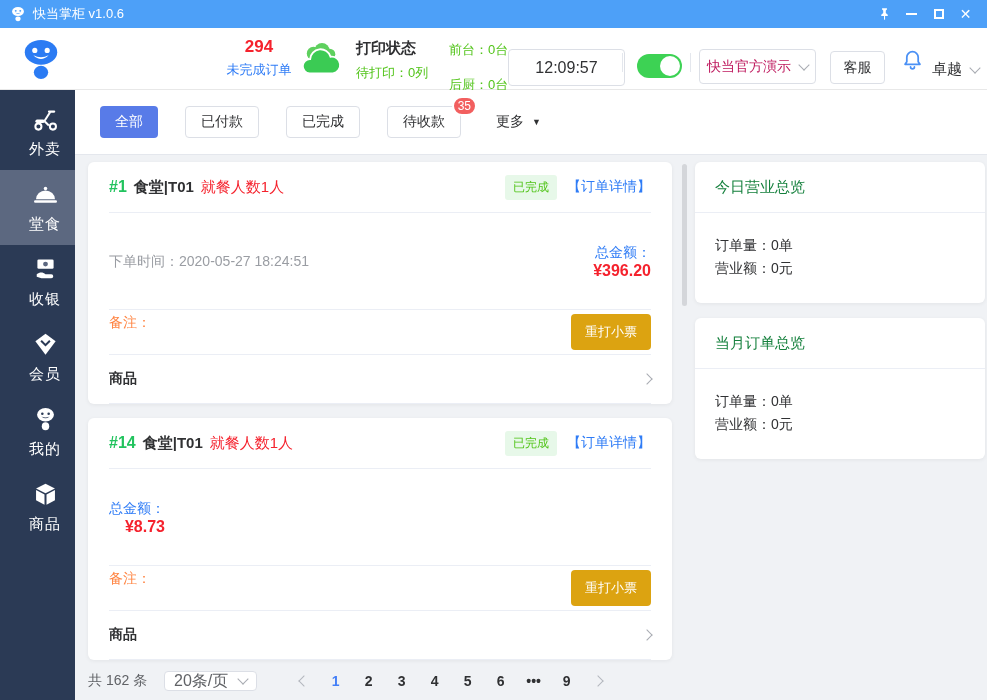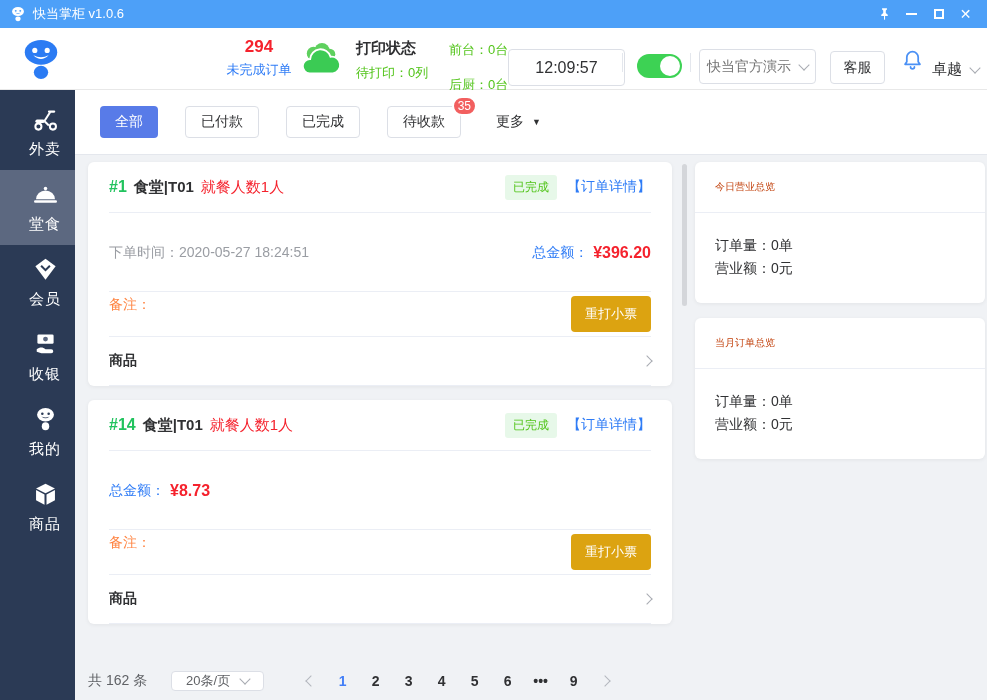--- a/index.html
+++ b/index.html
@@ -25,21 +25,21 @@
   .h-cloud { position:absolute; left:299px; top:14px; }
   .h-print { position:absolute; left:356px; top:11px; }
   .h-ptitle { font-size:15px; font-weight:bold; color:#303133; }
   .h-ppend { font-size:13px; color:#52c41a; margin-top:6px; }
   .h-desks { position:absolute; left:449px; top:13px; font-size:13px; color:#52c41a; }
   .h-desks div + div { margin-top:17px; }
   .h-clock { position:absolute; left:508px; top:21px; width:117px; height:37px; border:1px solid #dcdfe6; border-radius:4px; display:flex; align-items:center; justify-content:center; font-size:16px; color:#303133; background:#fff; }
   .h-div { position:absolute; top:25px; width:1px; height:19px; background:#e4e7ed; }
   .h-toggle { position:absolute; left:637px; top:26px; width:45px; height:24px; border-radius:12px; background:#3dd254; cursor:pointer; }
   .h-knob { position:absolute; top:2px; right:2px; width:20px; height:20px; border-radius:50%; background:#fff; }
-  .h-store { position:absolute; left:699px; top:21px; width:117px; height:35px; border:1px solid #dcdfe6; border-radius:4px; display:flex; align-items:center; justify-content:center; gap:9px; font-size:14px; color:#737373; cursor:pointer; background:#fff; }
+  .h-store { position:absolute; left:699px; top:21px; width:117px; height:35px; border:1px solid #dcdfe6; border-radius:4px; display:flex; align-items:center; justify-content:center; gap:9px; font-size:14px; color:#be185d; cursor:pointer; background:#fff; }
   .h-support { position:absolute; left:830px; top:23px; width:55px; height:33px; border:1px solid #dcdfe6; border-radius:4px; display:flex; align-items:center; justify-content:center; font-size:14px; color:#303133; cursor:pointer; background:#fff; }
   .h-bell { position:absolute; left:902px; top:20px; cursor:pointer; }
   .h-user { position:absolute; left:932px; top:32px; display:flex; align-items:center; gap:9px; font-size:15px; color:#303133; cursor:pointer; }
 
   .chev { width:8px; height:8px; border-right:1.5px solid #a8abb2; border-bottom:1.5px solid #a8abb2; display:inline-block; }
   .chev.down { transform:rotate(45deg); margin-top:-4px; }
   .chev.right { transform:rotate(-45deg); }
   .chev.left { transform:rotate(135deg); }
 
   
@@ -63,41 +63,41 @@
   .orders { position:absolute; left:13px; top:72px; width:584px; }
   .order-card { background:#fff; border-radius:6px; box-shadow:0 1px 4px rgba(0,0,0,.06); padding:0 21px; margin-bottom:14px; }
   .o-head { display:flex; align-items:center; height:51px; border-bottom:1px solid #ebeef5; }
   .o-num { font-size:16px; font-weight:bold; color:#22c35e; margin-right:7px; }
   .o-table { font-size:15px; font-weight:bold; color:#303133; margin-right:7px; }
   .o-diners { font-size:15px; font-weight:500; color:#f5222d; }
   .o-status { margin-left:auto; background:#e7f8e9; color:#52c41a; font-size:12px; padding:4px 8px; border-radius:3px; }
   .o-detail { color:#2f7cf6; font-size:14px; font-weight:500; margin-left:10px; cursor:pointer; }
   .o-info { display:flex; align-items:center; justify-content:space-between; padding:31px 0 29px; }
   .o-time { font-size:14px; color:#9a9da3; }
-  .o-total-wrap { display:flex; align-items:flex-end; }
+  .o-total-wrap { display:flex; align-items:flex-end;flex-direction:column; }
   .o-total-label { font-size:14px; color:#2f7cf6; }
   .o-total { font-size:16px; font-weight:bold; color:#f5222d; margin-left:5px; }
   .o-note { display:flex; align-items:flex-start; justify-content:space-between; border-top:1px solid #ebeef5; border-bottom:1px solid #ebeef5; padding:4px 0; }
   .o-note-label { font-size:14px; color:#ff8442; }
   .reprint { background:#dca311; color:#fff; font-size:13px; padding:9px 14px; border-radius:4px; border:none; cursor:pointer; }
   .o-goods { display:flex; align-items:center; justify-content:space-between; height:49px; border-bottom:1px solid #ebeef5; margin-bottom:13px; cursor:pointer; }
   .o-goods-label { font-size:14px; font-weight:bold; color:#303133; }
 
   .scroll-thumb { position:absolute; left:607px; top:74px; width:5px; height:142px; background:#d4d6da; border-radius:3px; cursor:grab; }
 
   
   .rightpanel { position:absolute; left:620px; top:72px; width:290px; }
   .sum-card { background:#fff; border-radius:6px; box-shadow:0 1px 4px rgba(0,0,0,.06); margin-bottom:15px; }
-  .sum-title { height:51px; display:flex; align-items:center; padding:0 20px; font-size:10px; color:#c2410c; border-bottom:1px solid #ebeef5; }
+  .sum-title { height:51px; display:flex; align-items:center; padding:0 20px; font-size:15px; color:#15803d; border-bottom:1px solid #ebeef5; }
   .sum-body { padding:21px 20px 23px; font-size:14px; color:#303133; line-height:23px; }
 
   
   .pagination { position:absolute; left:13px; bottom:9px; display:flex; align-items:center; font-size:14px; color:#606266; }
-  .pg-total { margin-right:24px; }
-  .pg-size { width:93px; height:20px; border:1px solid #dcdfe6; border-radius:4px; display:flex; align-items:center; justify-content:center; gap:11px; font-size:13px; color:#606266; margin-right:32px; background:#fff; cursor:pointer; }
+  .pg-total { margin-right:17px; }
+  .pg-size { width:93px; height:20px; border:1px solid #dcdfe6; border-radius:4px; display:flex; align-items:center; justify-content:center; gap:11px; font-size:16px; color:#606266; margin-right:32px; background:#fff; cursor:pointer; }
   .pg-arrow { width:30px; display:flex; justify-content:center; align-items:center; cursor:pointer; }
   .pg-arrow .chev { border-color:#b4b7bd; }
   .pg-num { min-width:33px; text-align:center; font-weight:600; color:#303133; cursor:pointer; }
   .pg-num.active { color:#437ff7; }
 </style>
 </head>
 <body>
 
 <div class="titlebar">
   <span class="t-logo">
@@ -203,35 +203,35 @@
           <path d="M6 27 a14 13 0 0 1 28 0 z" fill="#fff"></path>
           <circle cx="20" cy="11" r="2.6" fill="#fff"></circle>
           <rect x="3" y="28.5" width="34" height="3.6" rx="1.8" fill="#fff"></rect>
         </svg>
     </span>
     <span class="side-label">堂食</span>
   </div>
   <div class="side-item">
     <span class="side-icon">
       <svg width="27" height="27" viewBox="0 0 40 40">
-          <path d="M20 4 L35 15 L20 35 L5 15 Z" fill="#fff"></path>
-          <path d="M13.5 14.5 l6.5 6.5 6.5-6.5" stroke="#2b3a55" stroke-width="3" fill="none"></path>
-        </svg>
-    </span>
-    <span class="side-label">会员</span>
-  </div>
-  <div class="side-item">
-    <span class="side-icon">
-      <svg width="27" height="27" viewBox="0 0 40 40">
           <rect x="8" y="5" width="24" height="14" rx="2" fill="#fff"></rect>
           <circle cx="20" cy="12" r="3.6" fill="#5c6880" class="inner"></circle>
           <path d="M7 27 c4.5-3.5 9-3.5 13 0 h8.5 a3 3 0 0 1 0 6 H14 l-7-2.2 z" fill="#fff"></path>
         </svg>
     </span>
     <span class="side-label">收银</span>
+  </div>
+  <div class="side-item">
+    <span class="side-icon">
+      <svg width="27" height="27" viewBox="0 0 40 40">
+          <path d="M20 4 L35 15 L20 35 L5 15 Z" fill="#fff"></path>
+          <path d="M13.5 14.5 l6.5 6.5 6.5-6.5" stroke="#2b3a55" stroke-width="3" fill="none"></path>
+        </svg>
+    </span>
+    <span class="side-label">会员</span>
   </div>
   <div class="side-item">
     <span class="side-icon">
       <svg width="27" height="27" viewBox="0 0 40 40">
           <ellipse cx="20" cy="13" rx="12.5" ry="10" fill="#fff"></ellipse>
           <circle cx="15.3" cy="11.5" r="1.9" fill="#2b3a55"></circle>
           <circle cx="24.7" cy="11.5" r="1.9" fill="#2b3a55"></circle>
           <path d="M14 15.5 Q20 21 26 15.5 Q20 18.5 14 15.5 Z" fill="#2b3a55"></path>
           <ellipse cx="20" cy="30" rx="5.5" ry="6" fill="#fff"></ellipse>
         </svg>

